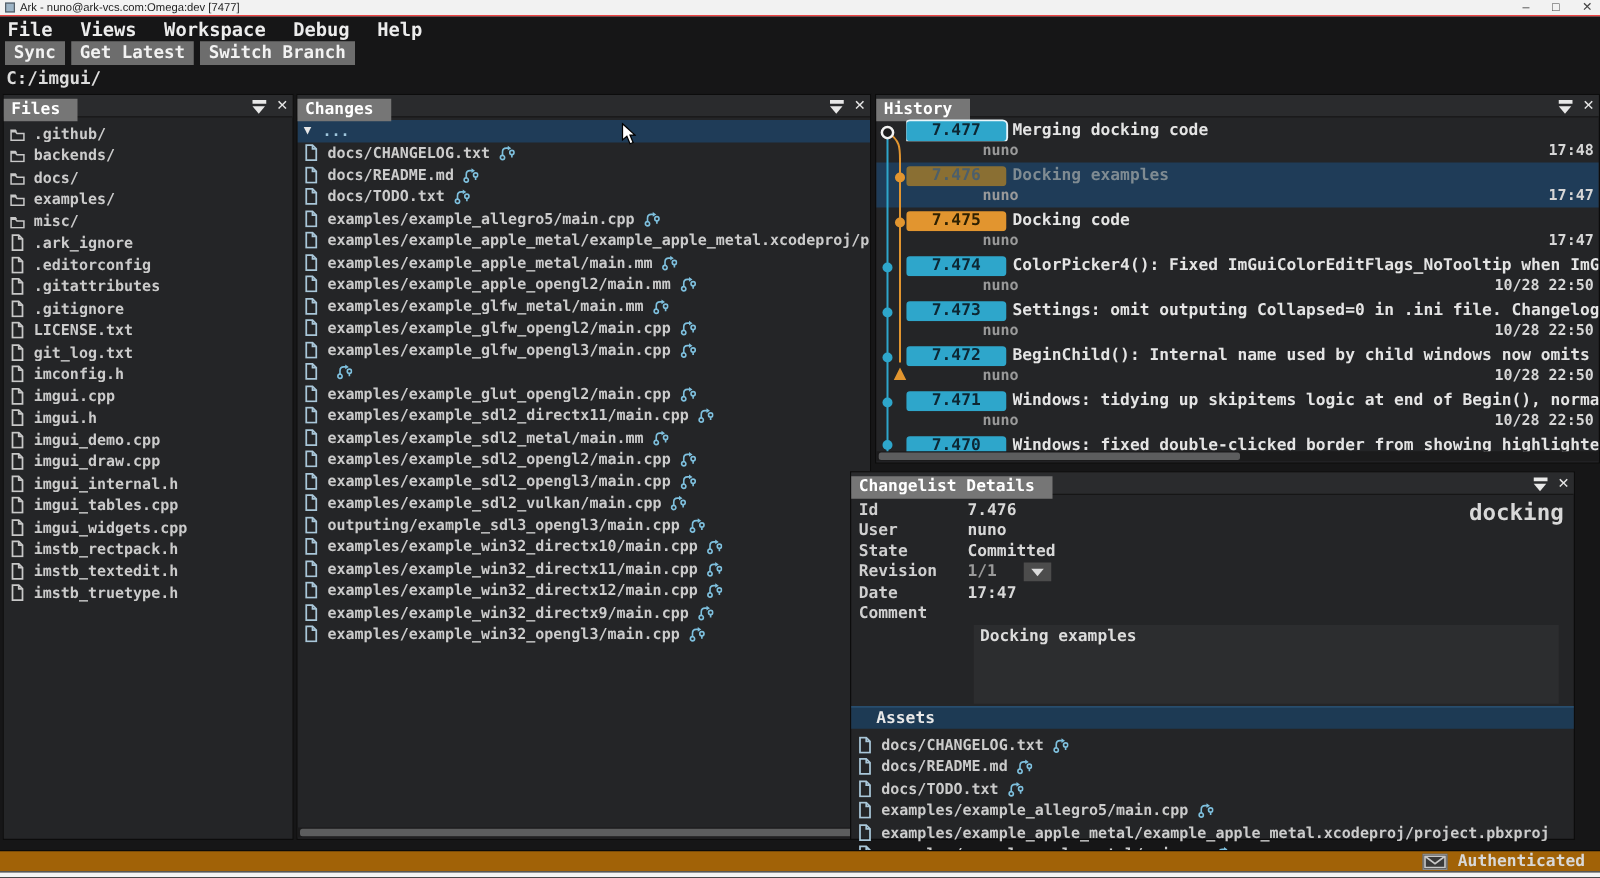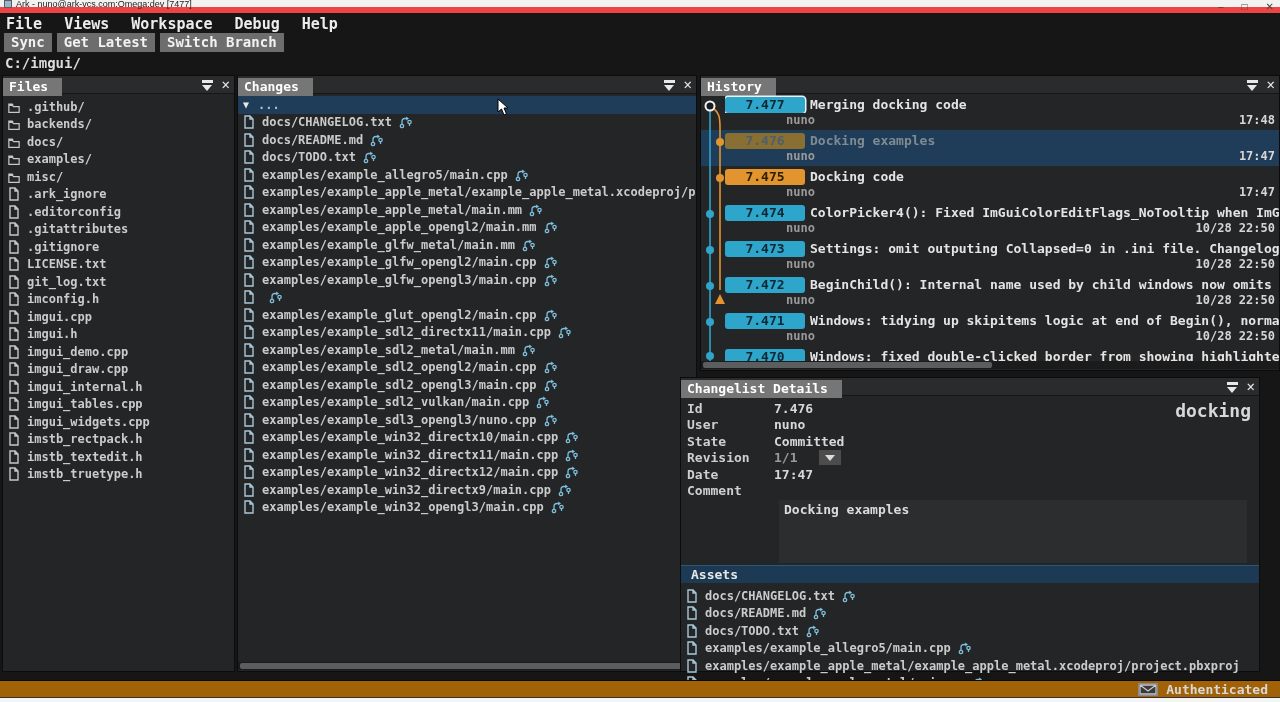--- a/index.html
+++ b/index.html
@@ -3,21 +3,21 @@
 <meta charset="utf-8">
 <style>
   * { margin:0; padding:0; box-sizing:border-box; }
   html,body { width:1280px; height:702px; overflow:hidden; background:#101011;
               font-family:"DejaVu Sans Mono", monospace; }
   .abs { position:absolute; }
   #stage { position:relative; width:1280px; height:702px; background:#161617; }
 
   
   #titlebar { left:0; top:0; width:1280px; height:13px; background:#f2f2f2;
-              display:flex; align-items:center; padding:0 4px; border-bottom:6px solid #ef4444; }
+              display:flex; align-items:center; padding:0 4px; border-bottom:1px solid #ef4444; }
   #titlebar .appicon { width:8px; height:8px; background:#9db4c6; border:1px solid #55606a; margin-right:4px; }
   #titlebar .ttext { font-size:9px; color:#222; font-family:"Liberation Sans", sans-serif; }
   #wincontrols { position:absolute; right:6px; top:0; height:13px; display:flex; gap:18px; align-items:center; }
   #wincontrols span { font-size:10px; color:#444; font-family:"Liberation Sans", sans-serif; line-height:13px; }
 
   
   #menubar { left:6px; top:15px; display:flex; gap:22px; }
   #menubar .mitem { color:#ececec; font-size:15px; font-weight:700; }
   #toolbar { left:4px; top:33px; display:flex; gap:5px; }
   #toolbar .tbtn { background:#6d6d6d; color:#f2f2f2; font-size:14px; font-weight:700;
@@ -65,21 +65,21 @@
   #rev-dd { display:inline-flex; margin-left:22px; width:22px; height:15px; background:#4c4c4c;
             align-items:center; justify-content:center; }
   #rev-dd::after { content:""; border-left:5px solid transparent; border-right:5px solid transparent;
                    border-top:6px solid #dcdcdc; }
   #comment-box { position:absolute; left:98px; top:104px; width:468px; height:63px; background:#2c2d2f;
                  color:#dcdcdc; font-size:13px; font-weight:700; padding:2px 5px; }
   #branch-tag { position:absolute; right:8px; top:0; color:#d8d8d8; font-size:18px; font-weight:700; }
 
   
   #assets-head { background:#1d3a54; color:#e8e8e8; font-size:13px; font-weight:700;
-                 height:18px; line-height:17px; padding-left:10px; border-top:1px solid #2d567a; }
+                 height:18px; line-height:17px; padding-left:20px; border-top:1px solid #2d567a; }
 
   
   .hscroll { position:absolute; left:0; bottom:1px; height:8px; width:100%; background:#1b1b1c; }
   .hscroll .thumb { height:6px; margin-top:1px; background:#5c5d5e; border-radius:2px; }
 
   
   #statusbar { left:0; top:680px; width:1280px; height:17px; background:#a16207;
                border-top:1px solid #0a0a0a; }
   #statustext { position:absolute; right:12px; top:1px; color:#d8d8d8; font-size:13px; font-weight:700; }
   #envelope { position:absolute; right:122px; top:2px; width:20px; height:13px; border:1px solid #8a8a8a;
@@ -481,21 +481,21 @@
     <span class="flabel">examples/example_sdl2_vulkan/main.cpp</span>
     <svg class="mergeic" width="13" height="14" stroke="#7ec0de" fill="#7ec0de" style="margin-left:7px;">
               <use href="#icon-merge" width="13" height="14"></use>
             </svg>
   </div>
 
   <div class="lrow">
     <svg width="13" height="14" stroke="#a9c7d9">
               <use href="#icon-file" width="12" height="14"></use>
             </svg>
-    <span class="flabel">examples/example_sdl3_opengl3/nuno.cpp</span>
+    <span class="flabel">outputing/example_sdl3_opengl3/main.cpp</span>
     <svg class="mergeic" width="13" height="14" stroke="#7ec0de" fill="#7ec0de" style="margin-left:7px;">
               <use href="#icon-merge" width="13" height="14"></use>
             </svg>
   </div>
 
   <div class="lrow">
     <svg width="13" height="14" stroke="#a9c7d9">
               <use href="#icon-file" width="12" height="14"></use>
             </svg>
     <span class="flabel">examples/example_win32_directx10/main.cpp</span>

